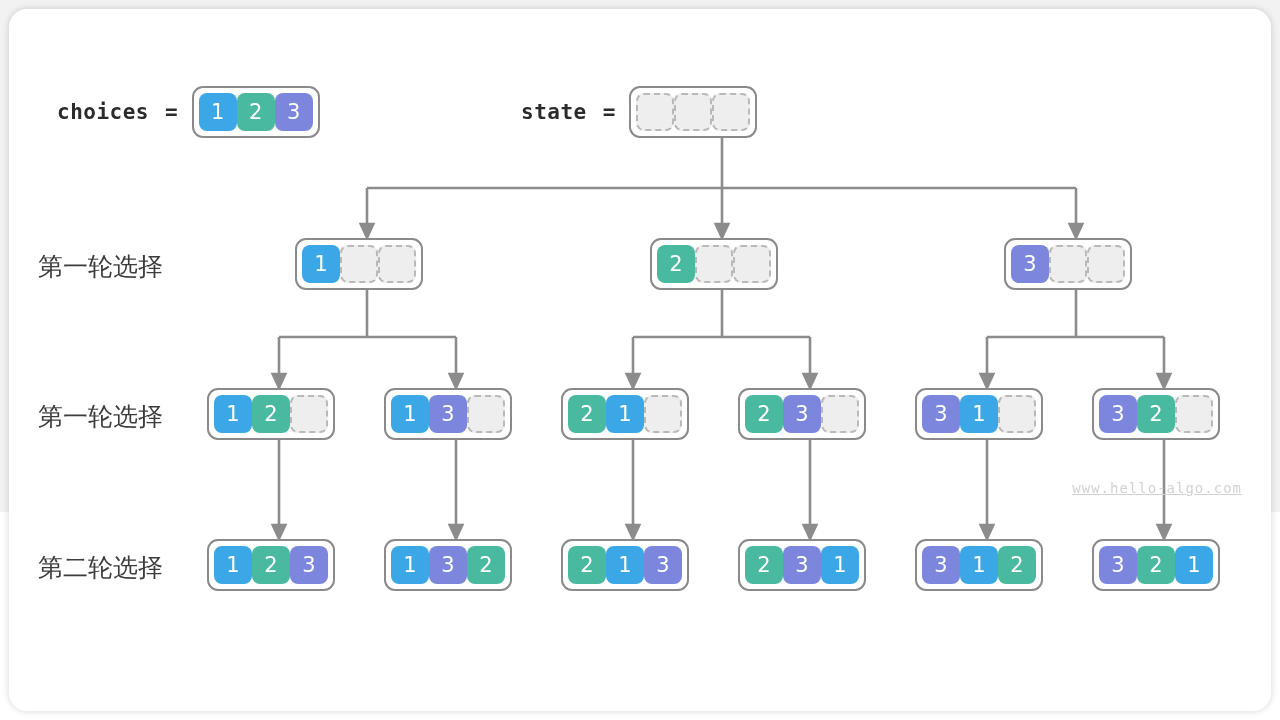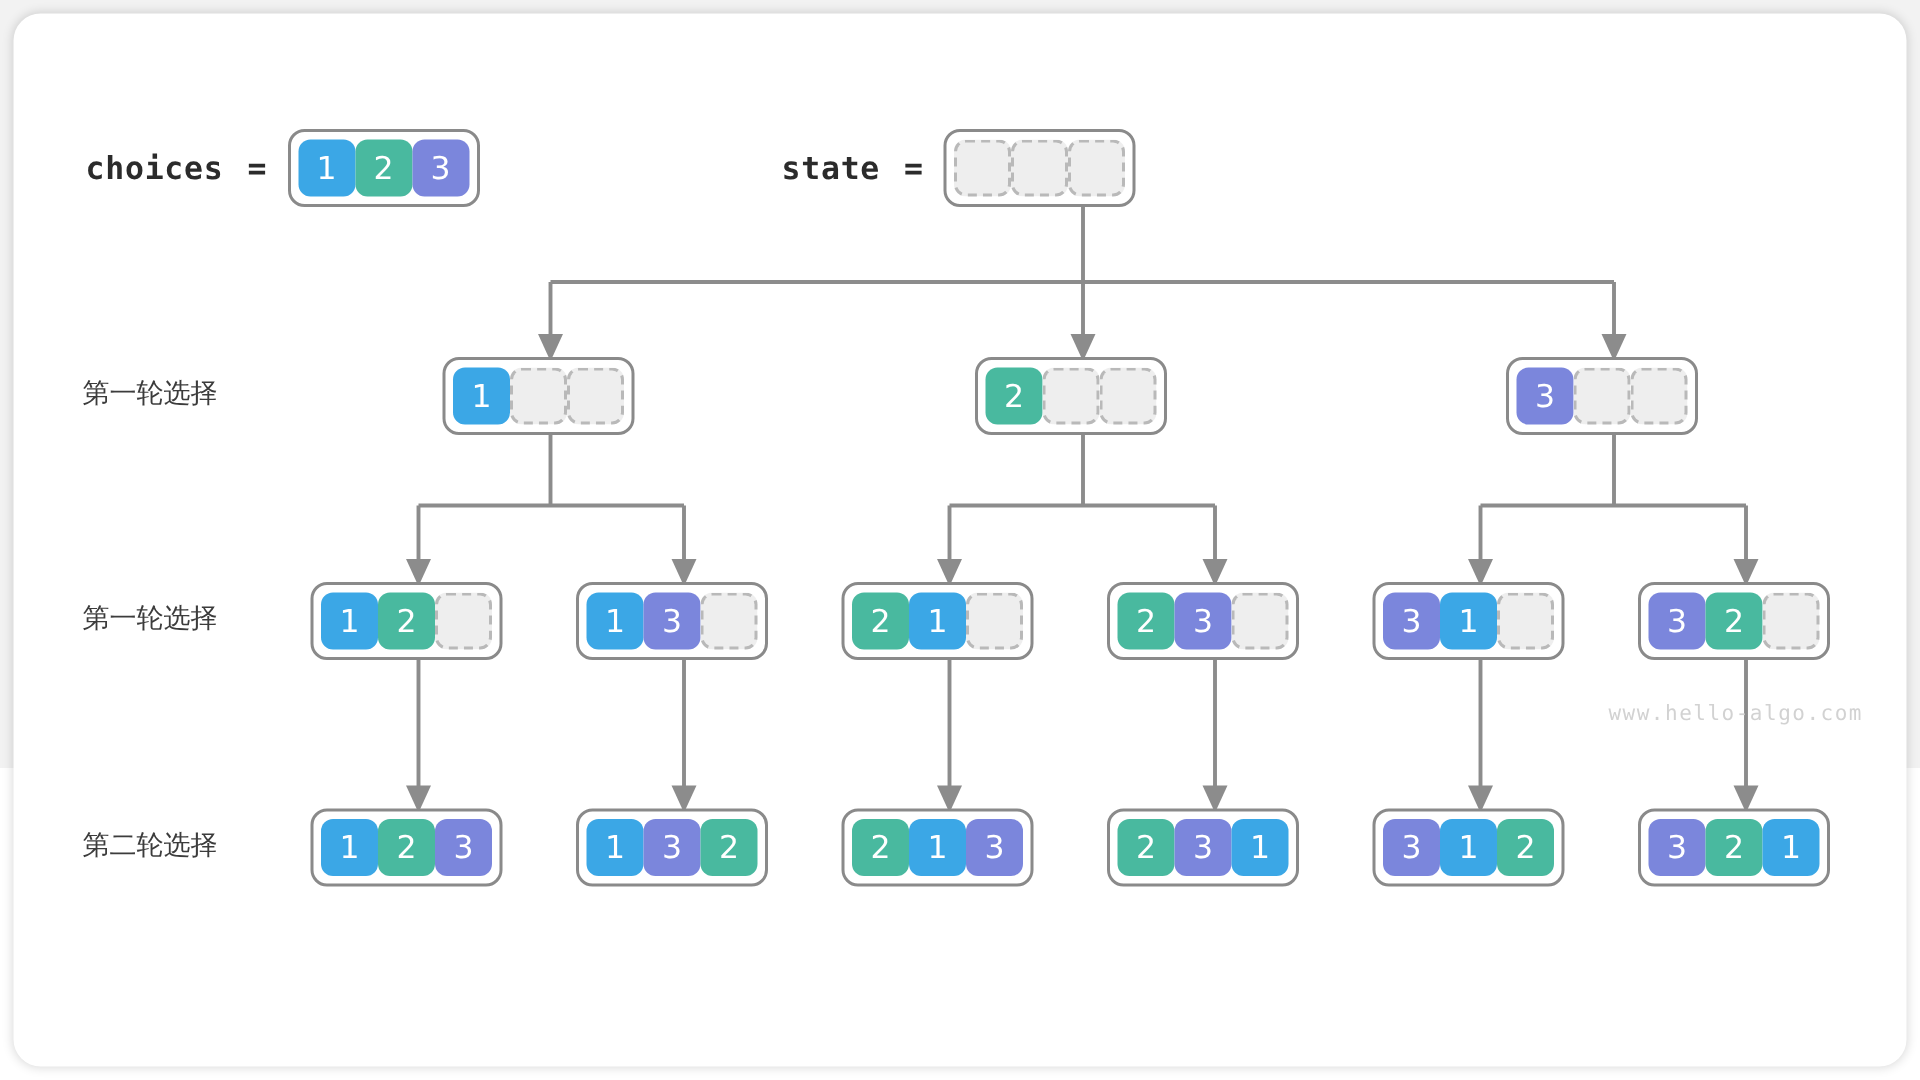--- a/index.html
+++ b/index.html
@@ -91,35 +91,35 @@
   .cell.v3 { background: #7b86dc; }
   .cell.empty {
     background: #eeeeee;
     border: 2px dashed #b9b9b9;
   }
 
   
   .row-label {
     position: absolute;
     font-family: "DejaVu Sans", "Liberation Sans", sans-serif;
-    font-size: 18px;
+    font-size: 25px;
     color: #3c3c3c;
     white-space: nowrap;
-    margin-left: 17px;
   }
 
   
   #watermark {
     position: absolute;
     right: 38px;
-    bottom: 28px;
+    bottom: 16px;
     font-family: "DejaVu Sans Mono", "Liberation Mono", monospace;
     font-size: 14px;
     color: #d2d2d2;
     letter-spacing: 1px;
+    text-decoration: underline;
   }
 </style>
 </head>
 <body>
 
 <div id="stage">
   <div id="card"></div>
 
   <svg id="svg-links" viewBox="0 0 1280 720" xmlns="http://www.w3.org/2000/svg">
     <defs>

